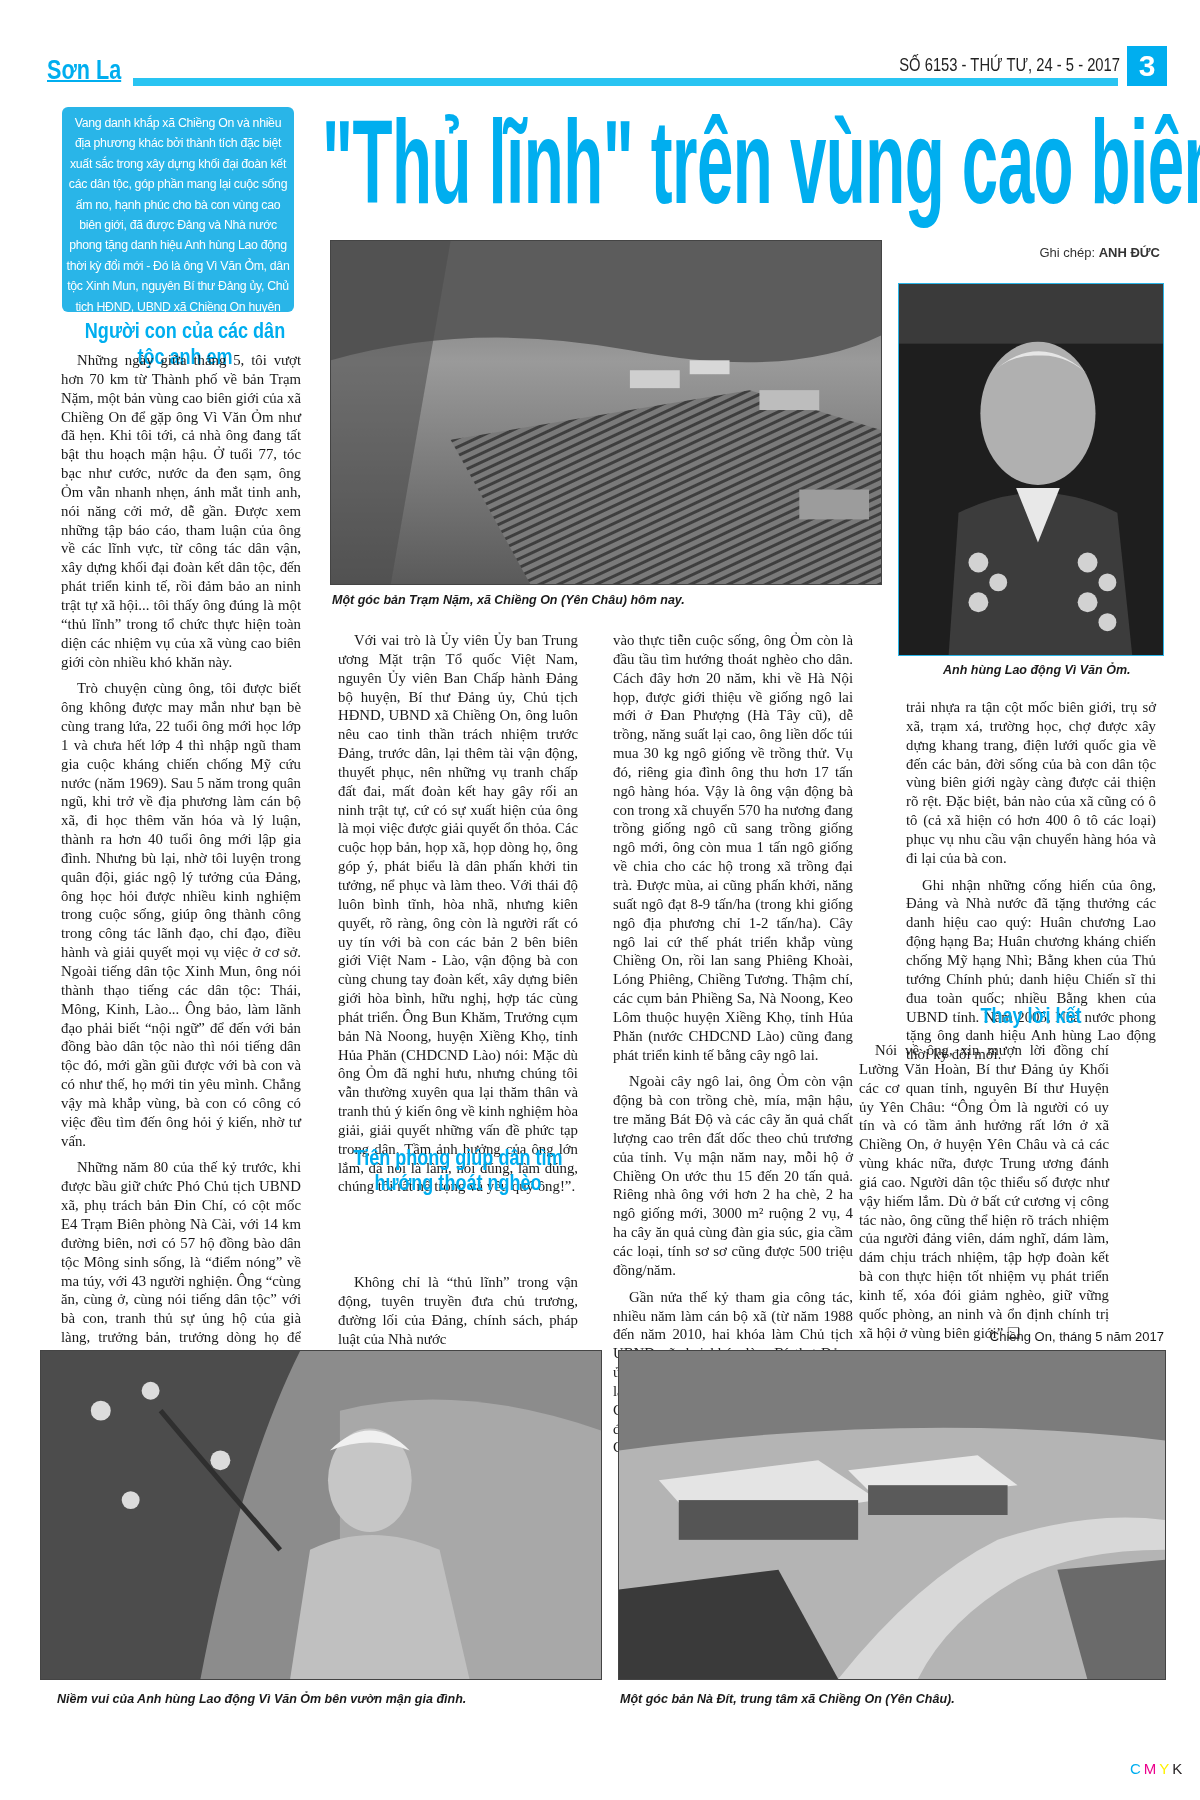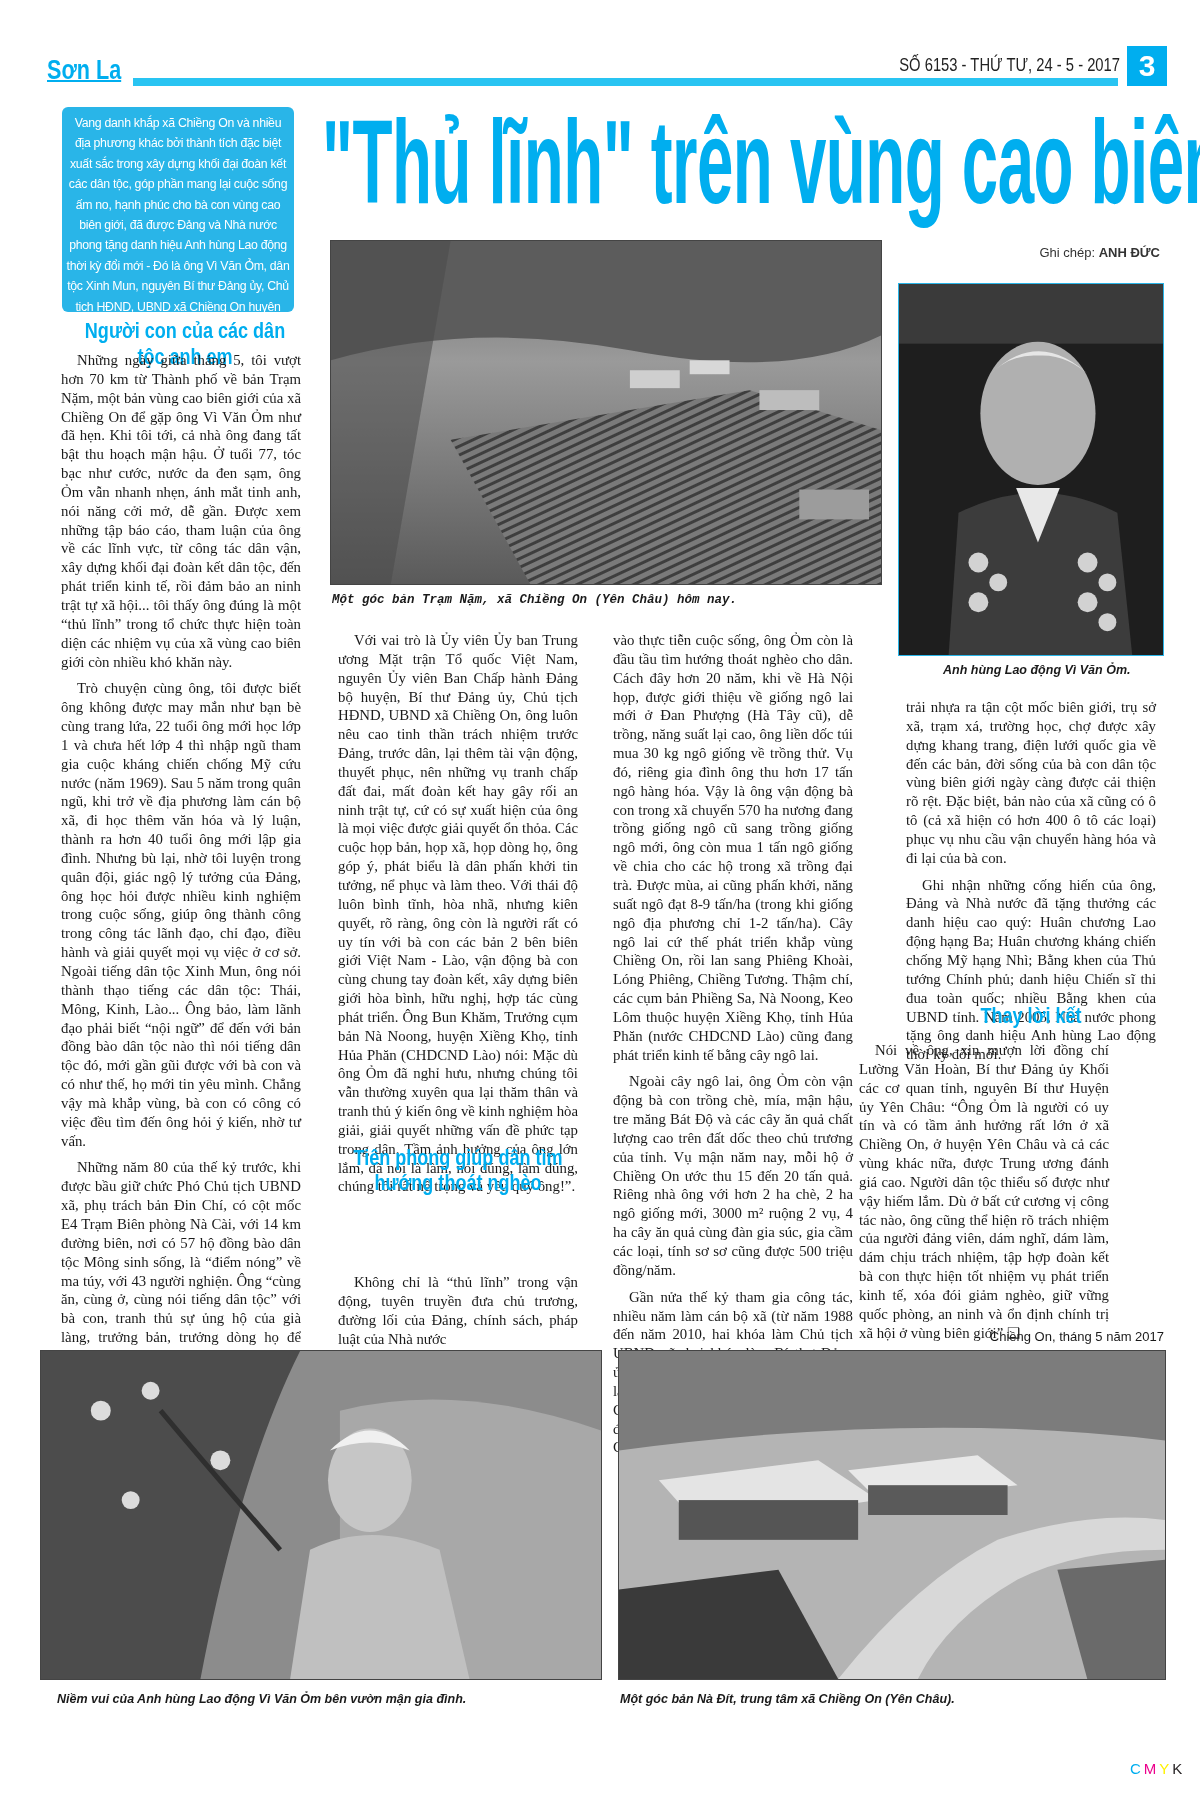--- a/index.html
+++ b/index.html
@@ -66,21 +66,21 @@
     <rect width="552" height="345" fill="url(#g1)"></rect>
     <path d="M0 120 Q140 80 300 110 T552 95 L552 0 L0 0Z" fill="#5c5c5c"></path>
     <path d="M120 200 L420 150 L552 190 L552 345 L200 345Z" fill="url(#rows)"></path>
     <rect x="300" y="130" width="50" height="18" fill="#cfcfcf"></rect>
     <rect x="360" y="120" width="40" height="14" fill="#d8d8d8"></rect>
     <rect x="430" y="150" width="60" height="20" fill="#bdbdbd"></rect>
     <rect x="470" y="250" width="70" height="30" fill="#9c9c9c"></rect>
     <path d="M0 0 L120 0 L60 345 L0 345Z" fill="#4a4a4a" opacity="0.55"></path>
   </svg>
 </div>
-<div class="abs caption" style="left:332px;top:593px;font-family:Liberation Mono, monospace;">Một góc bản Trạm Nặm, xã Chiềng On (Yên Châu) hôm nay.</div>
+<div class="abs caption" style="left:332px;top:593px;">Một góc bản Trạm Nặm, xã Chiềng On (Yên Châu) hôm nay.</div>
 
 <div class="abs photo" style="left:898px;top:283px;width:266px;height:373px;border-color:#29b5e8;">
   <svg viewBox="0 0 266 373" preserveAspectRatio="none">
     <rect width="266" height="373" fill="#1e1e1e"></rect>
     <rect x="0" y="0" width="266" height="60" fill="#3a3a3a"></rect>
     <ellipse cx="140" cy="130" rx="58" ry="72" fill="#b0b0b0"></ellipse>
     <path d="M88 95 Q140 40 195 95 Q170 70 140 72 Q110 70 88 95Z" fill="#e6e6e6"></path>
     <path d="M50 373 L60 230 Q140 190 220 230 L235 373Z" fill="#3c3c3c"></path>
     <path d="M118 205 L140 260 L162 205Z" fill="#e8e8e8"></path>
     <g fill="#d2d2d2">

